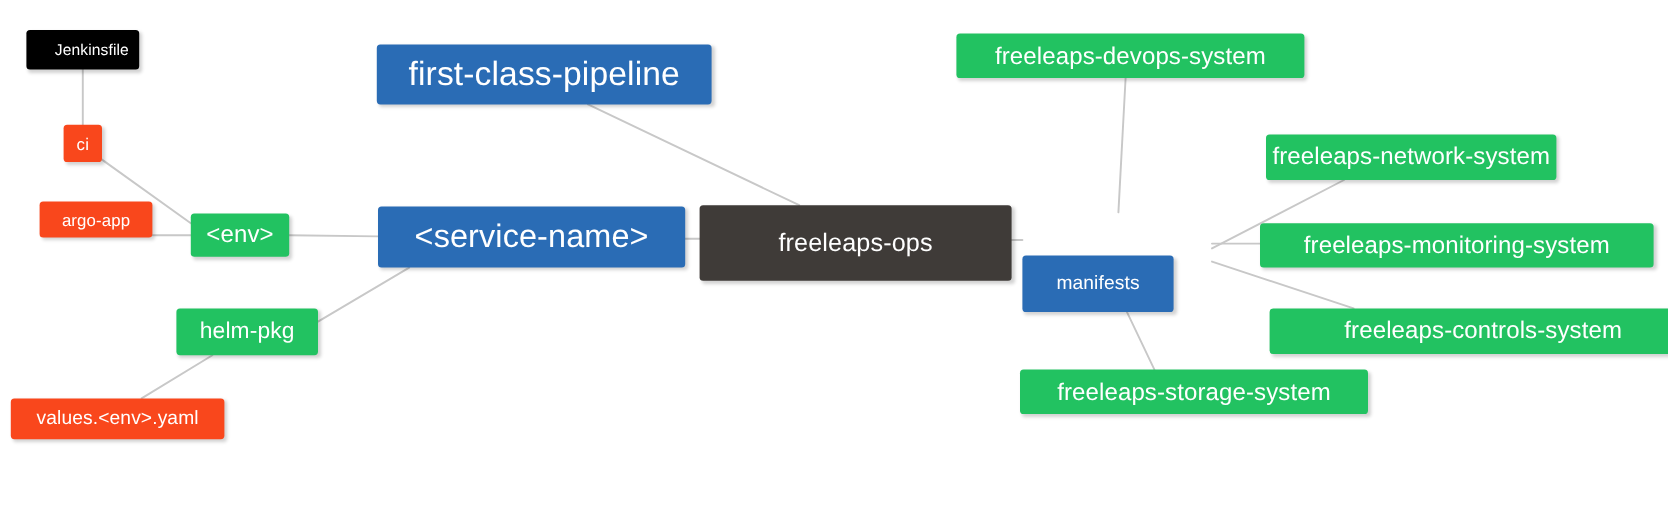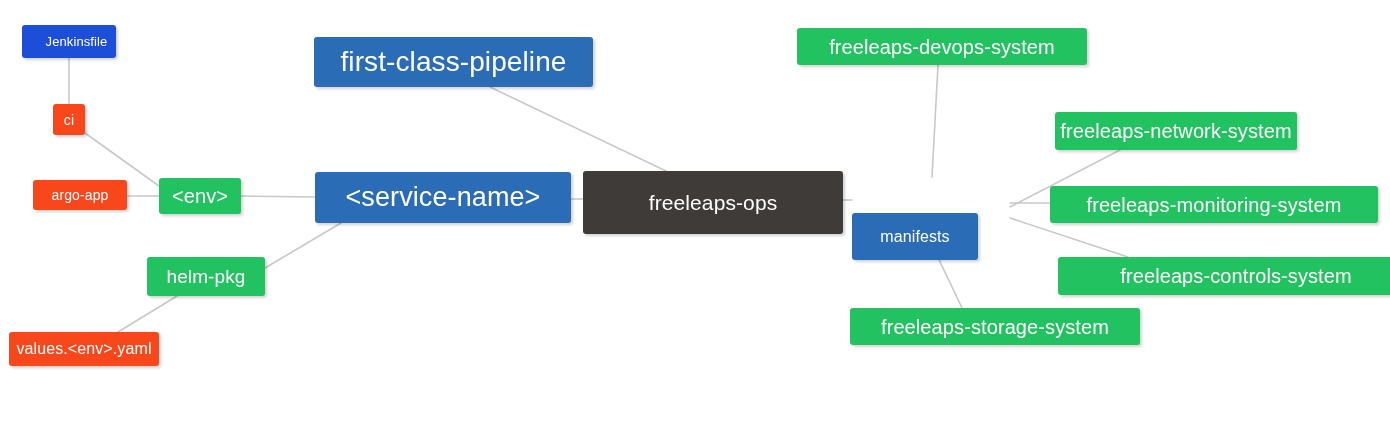--- a/index.html
+++ b/index.html
@@ -57,26 +57,26 @@
       <line x1="571" y1="199" x2="583" y2="199" stroke="#c8c8c8" stroke-width="1.6" stroke-linecap="round"></line>
       <line x1="490" y1="87" x2="666" y2="171" stroke="#c8c8c8" stroke-width="1.6" stroke-linecap="round"></line>
       <line x1="843" y1="200" x2="852" y2="200" stroke="#c8c8c8" stroke-width="1.6" stroke-linecap="round"></line>
       <line x1="932" y1="177" x2="938" y2="65" stroke="#c8c8c8" stroke-width="1.6" stroke-linecap="round"></line>
       <line x1="1010" y1="207" x2="1120" y2="150" stroke="#c8c8c8" stroke-width="1.6" stroke-linecap="round"></line>
       <line x1="1010" y1="203" x2="1050" y2="203" stroke="#c8c8c8" stroke-width="1.6" stroke-linecap="round"></line>
       <line x1="1010" y1="218" x2="1128" y2="257" stroke="#c8c8c8" stroke-width="1.6" stroke-linecap="round"></line>
       <line x1="922" y1="224" x2="962" y2="308" stroke="#c8c8c8" stroke-width="1.6" stroke-linecap="round"></line>
     </svg>
   <div id="nodes">
-      <div class="node" style="left: 22px; top: 25px; width: 94px; height: 33px; background: #1d4ed8; font-size: 13px; padding-left: 15px;">Jenkinsfile</div>
+      <div class="node" style="left: 22px; top: 25px; width: 94px; height: 33px; background: #000000; font-size: 13px; padding-left: 15px;">Jenkinsfile</div>
       <div class="node" style="left: 53px; top: 104px; width: 32px; height: 31px; background: rgb(249, 71, 28); font-size: 14px;">ci</div>
-      <div class="node" style="left: 33px; top: 180px; width: 94px; height: 30px; background: rgb(249, 71, 28); font-size: 14px;">argo-app</div>
+      <div class="node" style="left: 33px; top: 168px; width: 94px; height: 30px; background: rgb(249, 71, 28); font-size: 14px;">argo-app</div>
       <div class="node" style="left: 159px; top: 178px; width: 82px; height: 36px; background: rgb(34, 194, 97); font-size: 20px;">&lt;env&gt;</div>
       <div class="node" style="left: 147px; top: 257px; width: 118px; height: 39px; background: rgb(34, 194, 97); font-size: 19px;">helm-pkg</div>
-      <div class="node" style="left: 9px; top: 332px; width: 150px; height: 34px; background: rgb(249, 71, 28); font-size: 16px;">values.&lt;env&gt;.yaml</div>
+      <div class="node" style="left: 9px; top: 332px; width: 178px; height: 34px; background: rgb(249, 71, 28); font-size: 16px;">values.&lt;env&gt;.yaml</div>
       <div class="node" style="left: 314px; top: 37px; width: 279px; height: 50px; background: rgb(42, 108, 181); font-size: 28px;">first-class-pipeline</div>
       <div class="node" style="left: 315px; top: 172px; width: 256px; height: 51px; background: rgb(42, 108, 181); font-size: 27px;">&lt;service-name&gt;</div>
       <div class="node" style="left: 583px; top: 171px; width: 260px; height: 63px; background: rgb(63, 59, 56); font-size: 21px;">freeleaps-ops</div>
       <div class="node" style="left: 852px; top: 177px; width: 126px; height: 47px; background: rgb(42, 108, 181); font-size: 16px; margin-top: 36px;">manifests</div>
       <div class="node" style="left: 797px; top: 28px; width: 290px; height: 37px; background: rgb(34, 194, 97); font-size: 20px;">freeleaps-devops-system</div>
       <div class="node" style="left: 1055px; top: 112px; width: 242px; height: 38px; background: rgb(34, 194, 97); font-size: 20px;">freeleaps-network-system</div>
       <div class="node" style="left: 1050px; top: 186px; width: 328px; height: 37px; background: rgb(34, 194, 97); font-size: 20px;">freeleaps-monitoring-system</div>
       <div class="node" style="left: 1058px; top: 257px; width: 356px; height: 38px; background: rgb(34, 194, 97); font-size: 20px;">freeleaps-controls-system</div>
       <div class="node" style="left: 814px; top: 308px; width: 290px; height: 37px; background: rgb(34, 194, 97); font-size: 20px; margin-left: 36px;">freeleaps-storage-system</div>
     </div>

